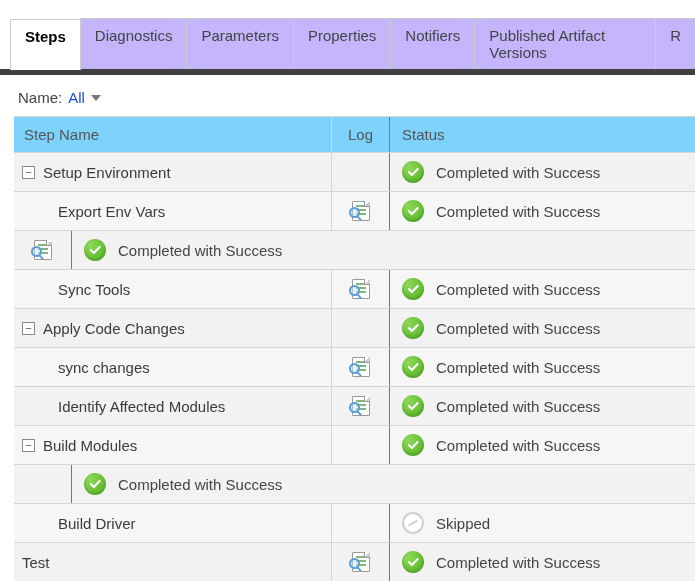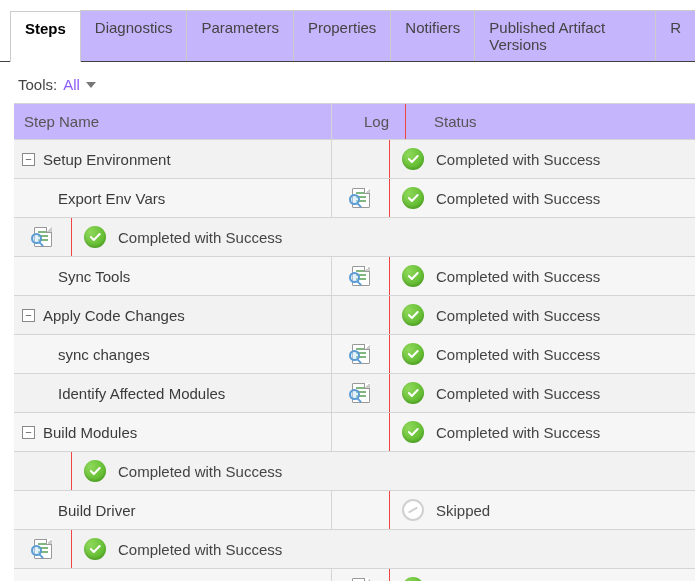--- a/index.html
+++ b/index.html
@@ -7,23 +7,23 @@
     font-family: Arial, Helvetica, sans-serif;
     font-size: 14px;
     color: #333;
     background: #fff;
     width: 695px;
     height: 581px;
     overflow: hidden;
   }
   .tabs {
     display: flex;
-    border-bottom: 1px solid #404040;
+    border-bottom: 6px solid #404040;
     padding-left: 10px;
-    padding-top: 10px;
+    padding-top: 18px;
     gap: 0;
   }
   .tab {
     padding: 8px 14px;
     border: 1px solid #ccc;
     border-bottom: none;
     background: #c4b5fd;
     color: #444;
     font-size: 15px;
     cursor: pointer;
@@ -43,41 +43,40 @@
     padding: 14px 18px 10px 18px;
     gap: 6px;
     color: #444;
     font-size: 15px;
   }
   .view-dropdown {
     display: inline-flex;
     align-items: center;
     gap: 4px;
     cursor: pointer;
-    color: #8b5cf6;
+    color: #1d4ed8;
   }
   .chevron { width: 0; height: 0; border-left: 5px solid transparent; border-right: 5px solid transparent; border-top: 6px solid #777; margin-left:2px;}
   .grid {
     border-top: 1px solid #d5d5d5;
     margin: 0 0 0 14px;
   }
   .row {
     display: flex;
     border-bottom: 1px solid #d5d5d5;
     align-items: stretch;
     min-height: 36px;
   }
   .col-name { flex: 0 0 318px; padding: 8px 10px; display:flex; align-items:center; border-right: 1px solid #d5d5d5;}
   .col-log  { flex: 0 0 58px; padding: 6px 0; display:flex; align-items:center; justify-content:center; border-right: 1px solid #ef4444;}
   .col-status{ flex: 1; padding: 8px 12px; display:flex; align-items:center; gap:12px;}
   .header {
-    background: #c4b5fd;
+    background: #7dd3fc;
     color: #555;
     font-size: 15px;
-    gap: 16px;
   }
   .body-row {
     background: #f2f2f2;
     color: #444;
     font-size: 15px;
   }
   .body-row:nth-child(even){
     background: #f6f6f6;
   }
   .indent-0 { padding-left: 8px; }
@@ -172,21 +171,21 @@
     <div class="tab active"><span>Steps</span></div>
     <div class="tab"><span>Diagnostics</span></div>
     <div class="tab"><span>Parameters</span></div>
     <div class="tab"><span>Properties</span></div>
     <div class="tab"><span>Notifiers</span></div>
     <div class="tab"><span>Published Artifact Versions</span></div>
     <div class="tab"><span>R</span></div>
   </div>
 
 <div class="view-row">
-  <span>Tools:</span>
+  <span>Name:</span>
   <span class="view-dropdown">
     <span>All</span>
     <span class="chevron"></span>
   </span>
 </div>
 
 <div class="grid">
   <div class="row header">
     <div class="col-name">Step Name</div>
     <div class="col-log">Log</div>
@@ -365,20 +364,23 @@
         <div class="col-name indent-1">
           <span class="step-label">Build Driver</span>
         </div>
         <div class="col-log"></div>
         <div class="col-status">
           <span class="status-icon skipped"></span>
           <span class="status-text">Skipped</span>
         </div>
       </div>
       <div class="row body-row">
+        <div class="col-name indent-0">
+          <span class="step-label">Test</span>
+        </div>
         <div class="col-log">
           <span class="log-icon">
             <span class="page"></span>
             <span class="bar b1"></span>
             <span class="bar b2"></span>
             <span class="bar b3"></span>
             <span class="corner"></span>
             <span class="mag"></span>
           </span>
         </div>

